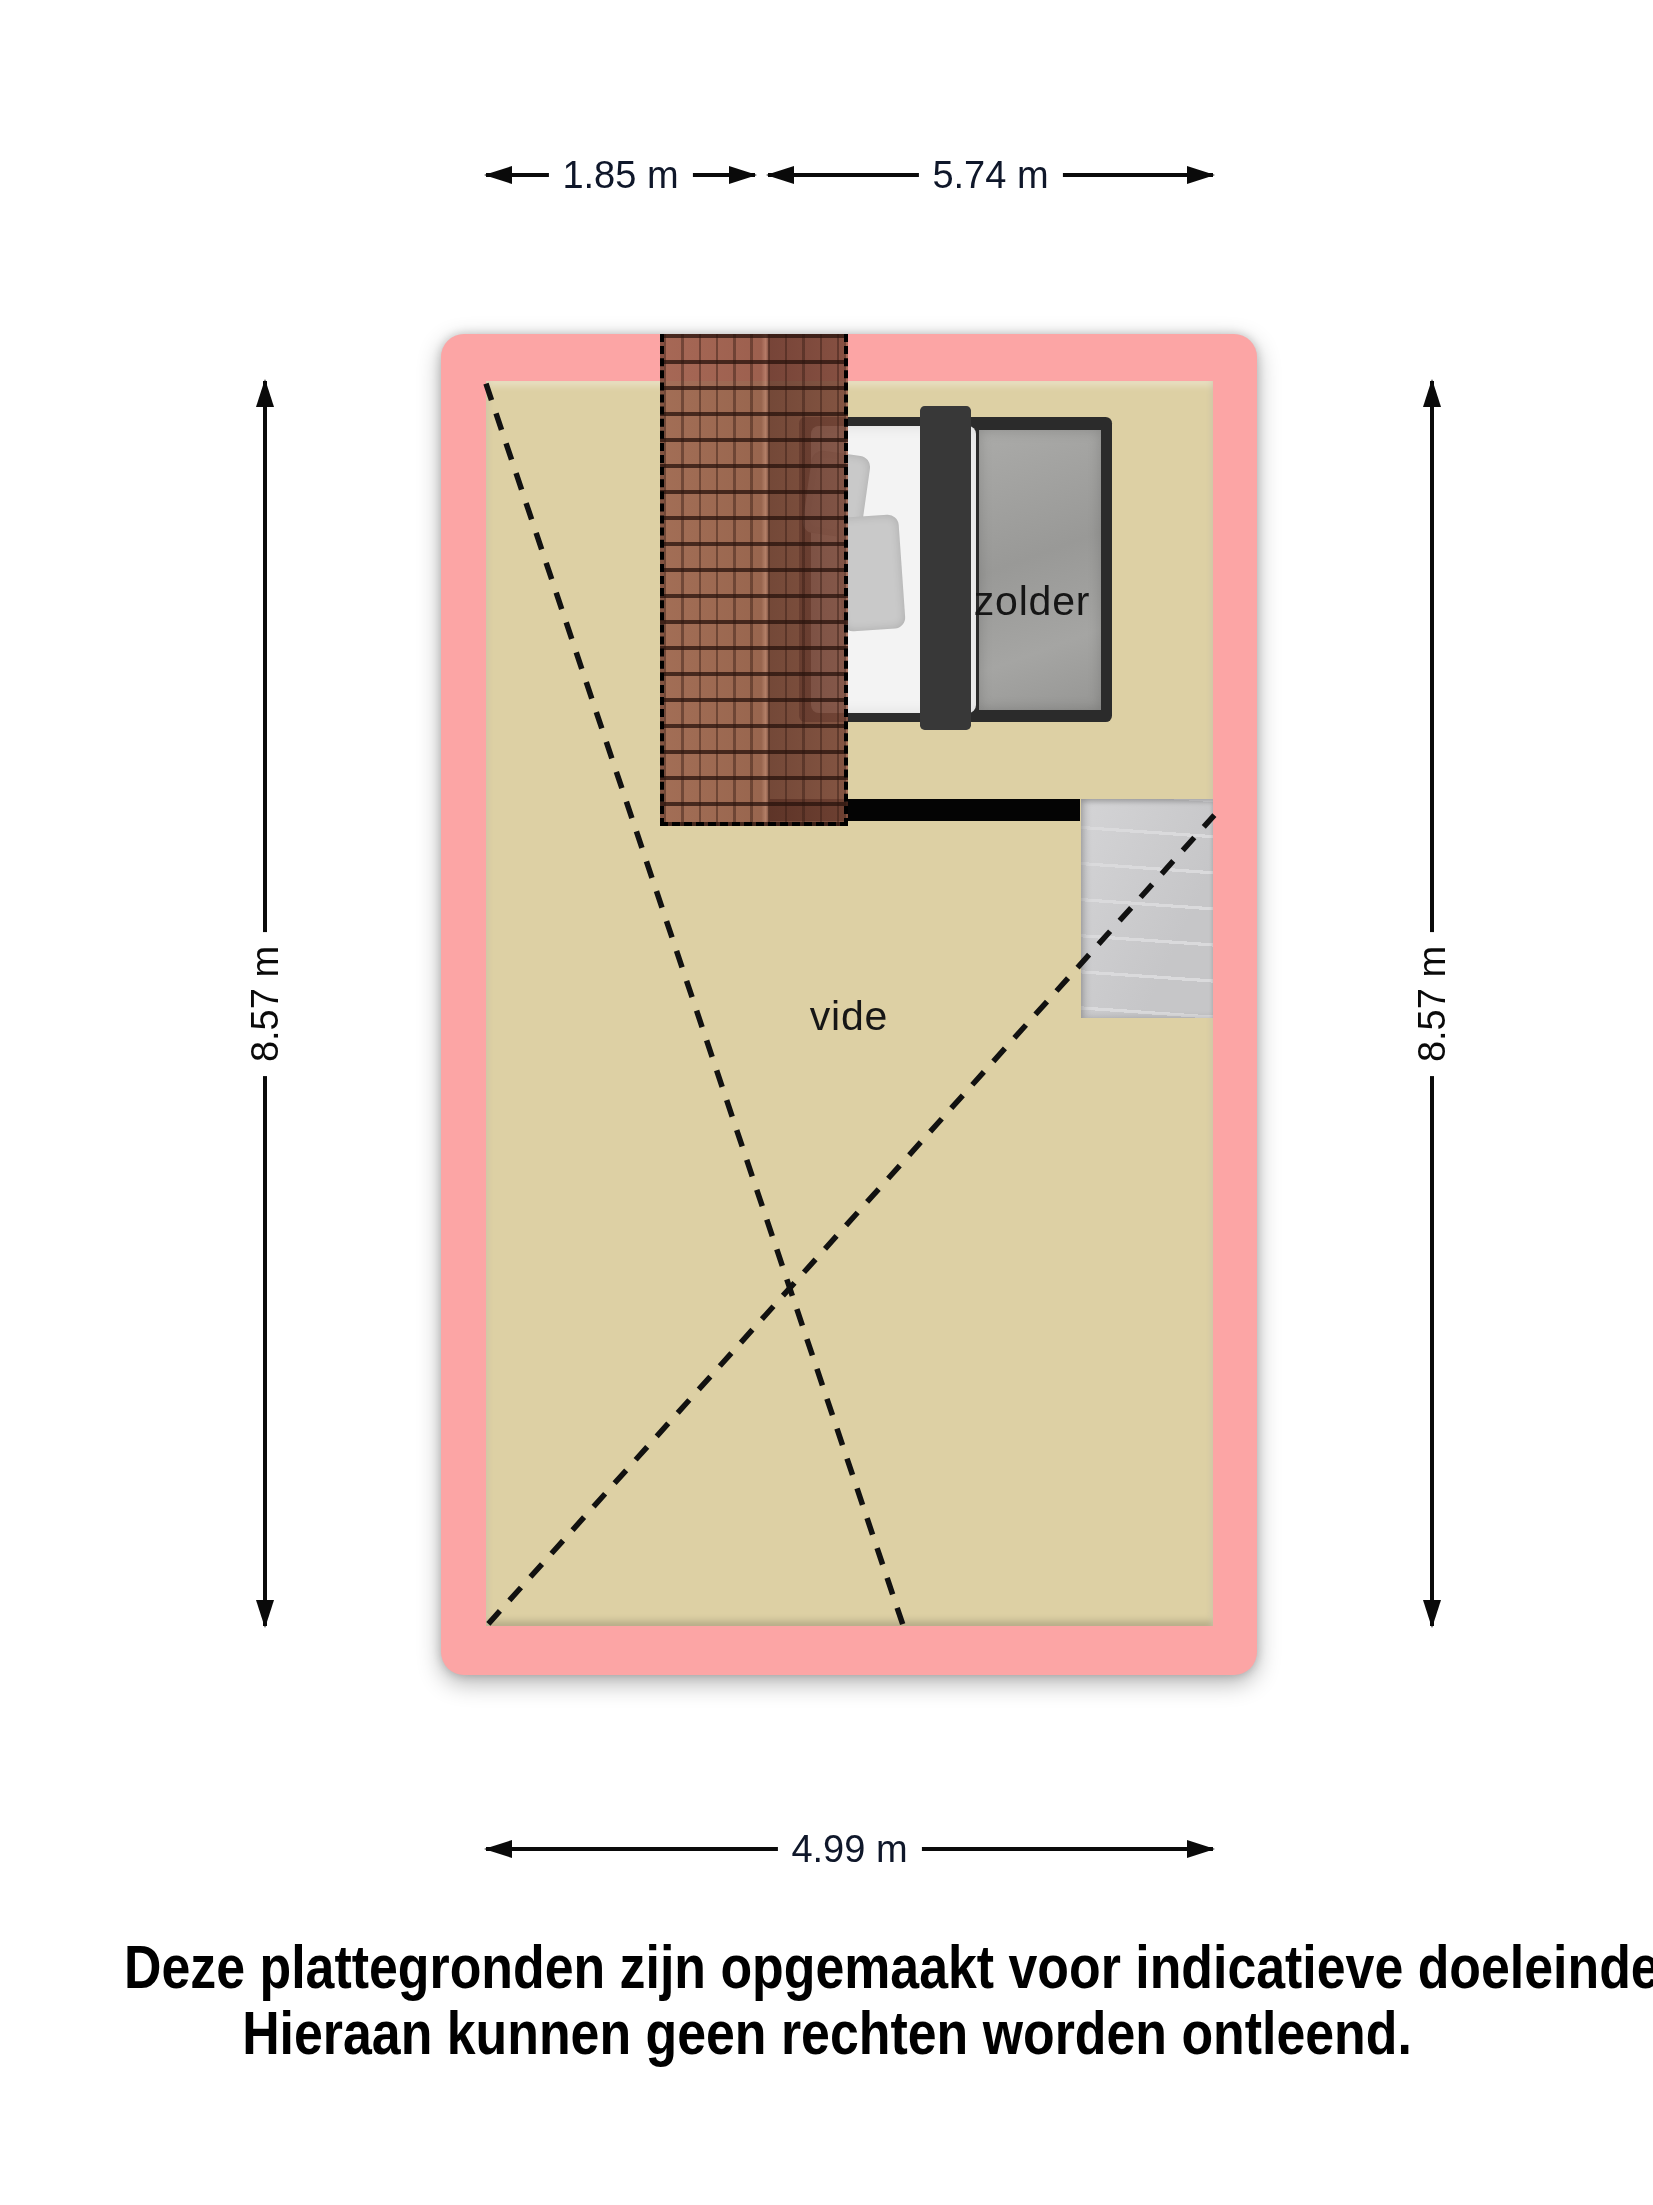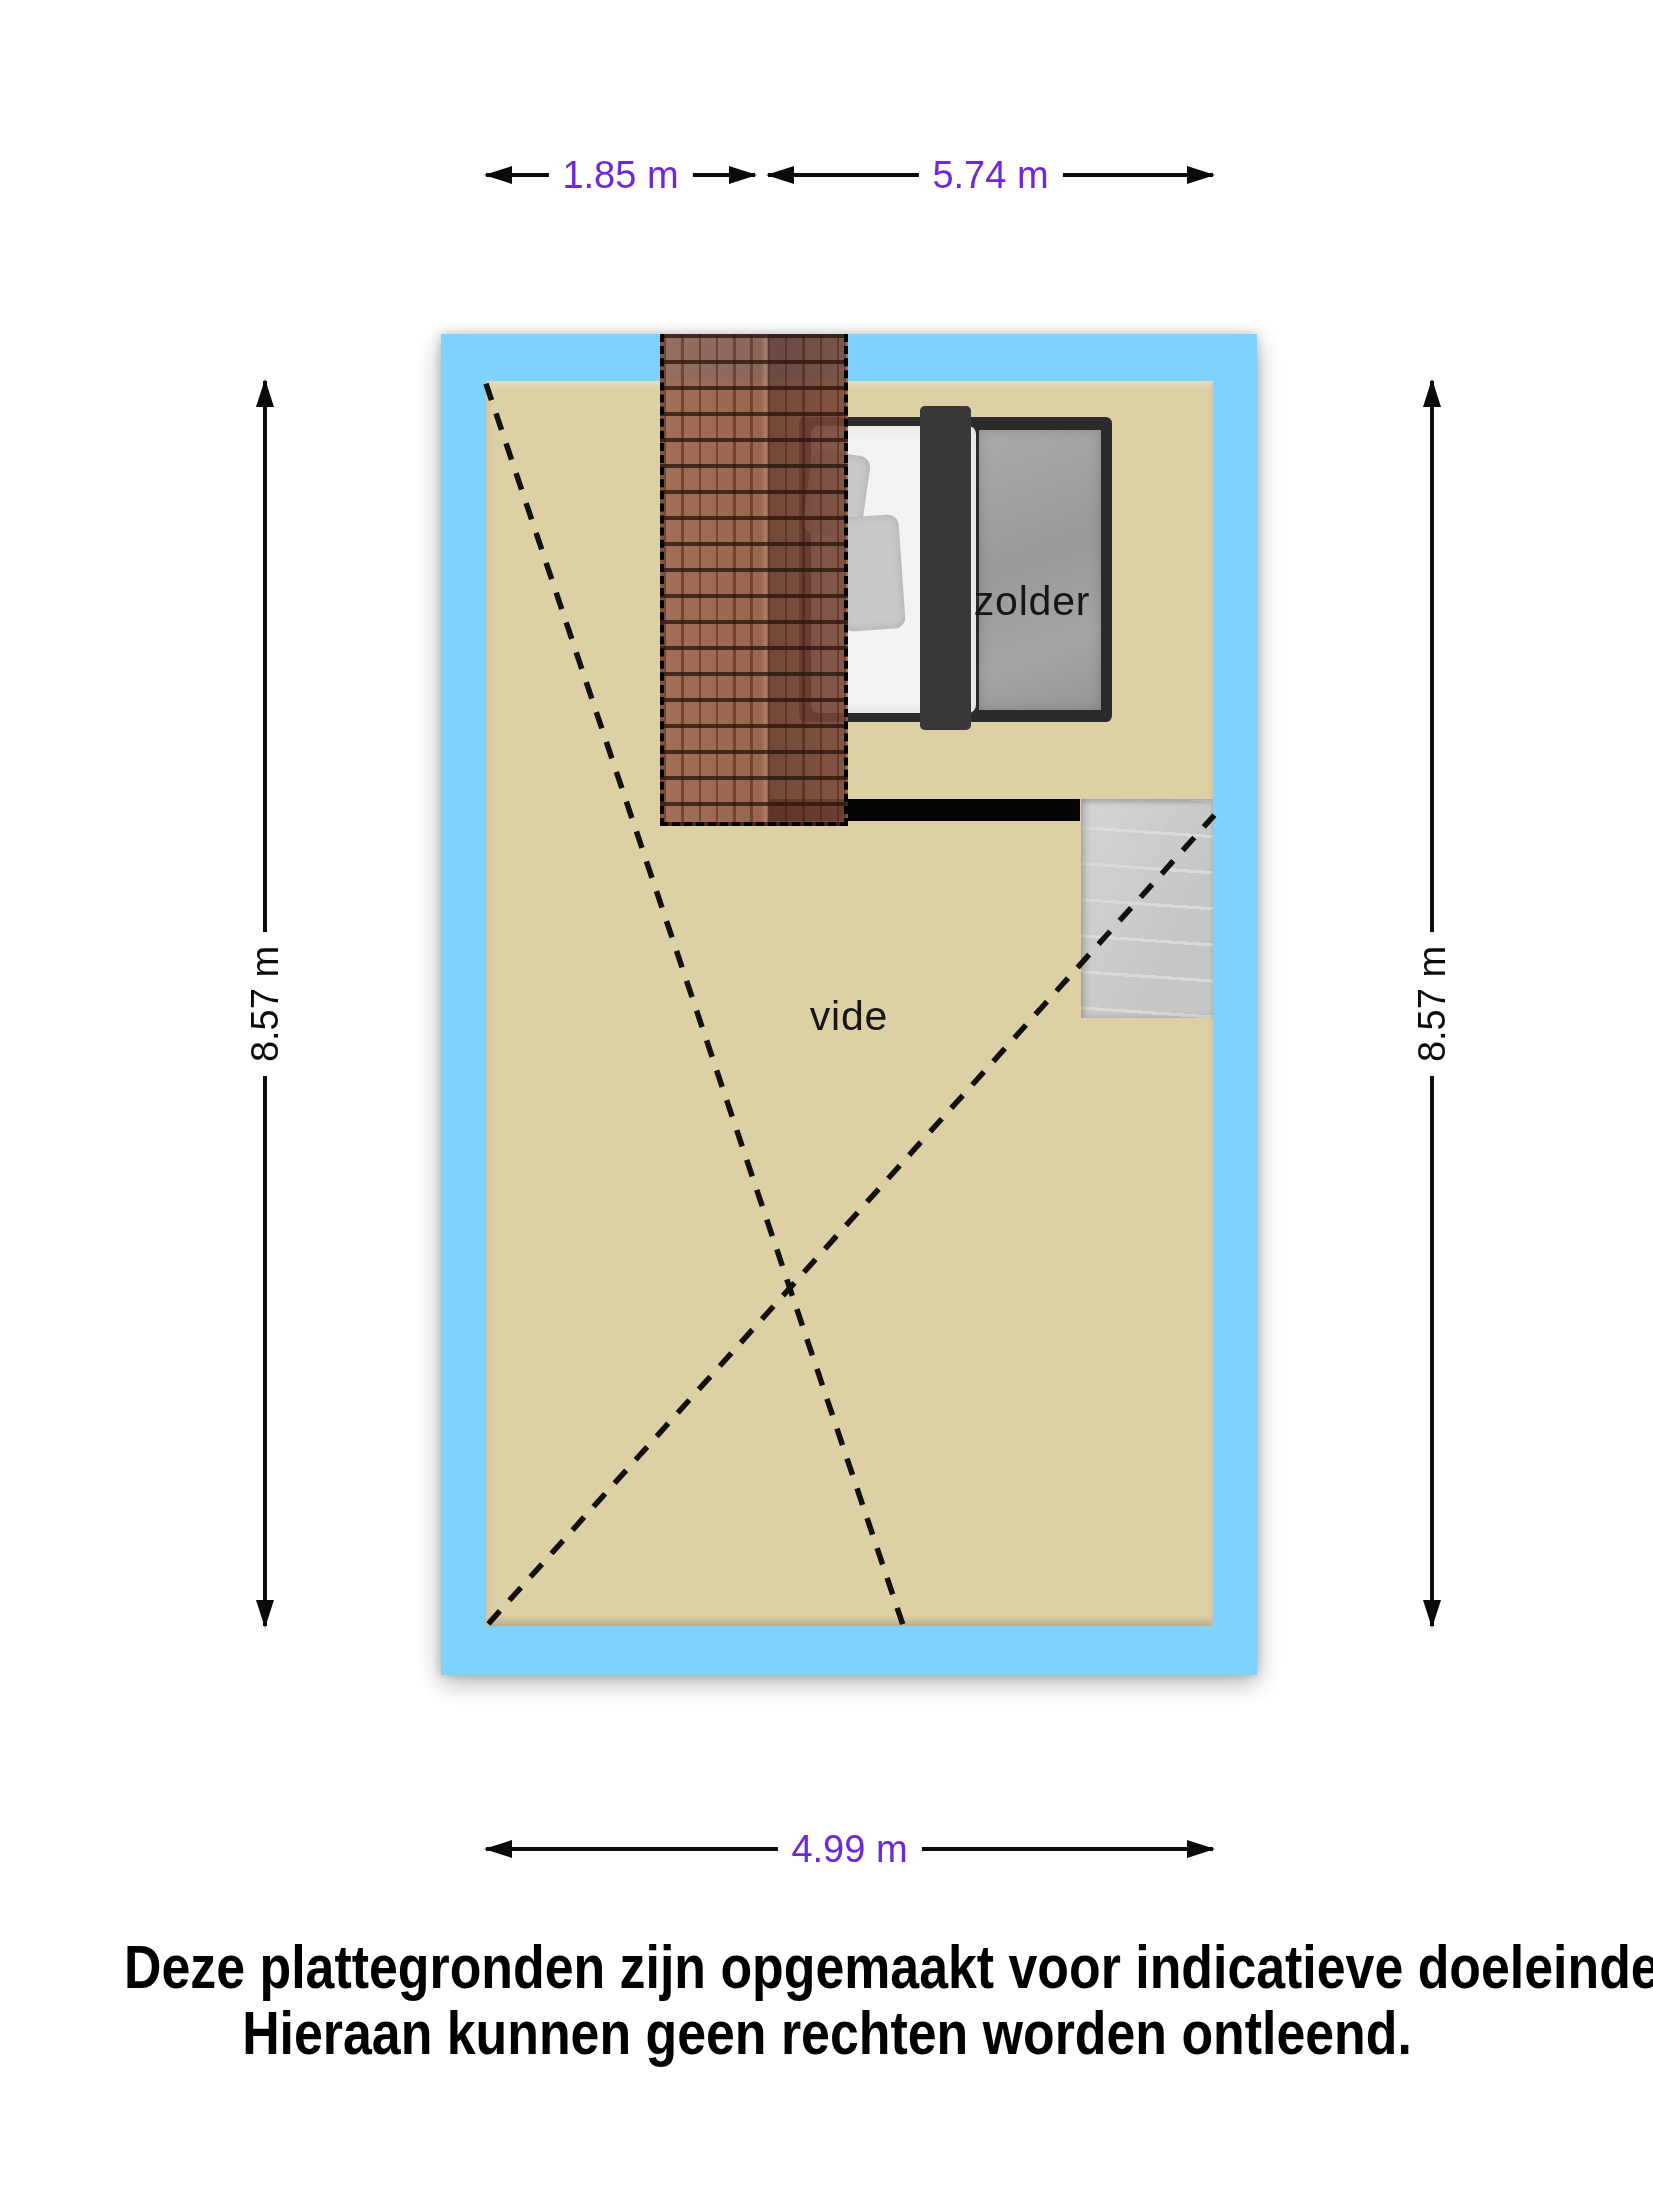--- a/index.html
+++ b/index.html
@@ -3,22 +3,23 @@
 <meta charset="utf-8">
 <style>
   * { box-sizing: border-box; margin: 0; padding: 0; }
   html,body { background:#ffffff; }
   body { font-family: "Liberation Sans", sans-serif; }
   .page { position:relative; width:1654px; height:2205px; background:#fff; overflow:hidden; }
 
   
   .plan {
     position:absolute; left:441px; top:334px; width:816px; height:1341px;
-    background:#7dd3fc;
+    background:#fca5a5;
     box-shadow: 0 7.9px 23.6px rgba(0,0,0,0.30), 0 0 9.5px rgba(0,0,0,0.18);
+    border-radius: 23px;
   }
   .floor {
     position:absolute; left:45px; top:47px; width:727px; height:1245px;
     background:#ddd0a4;
     box-shadow: inset 0 4.7px 7.9px rgba(255,255,255,0.35), inset 0 -4.7px 7.9px rgba(0,0,0,0.18);
     z-index:1;
   }
   .interior-wall {
     position:absolute; left:329px; top:465px; width:310px; height:22px;
     background:#040404; z-index:2;
@@ -87,21 +88,21 @@
   .dim { position:absolute; z-index:6; }
   .dim .line-h { position:absolute; left:0; right:0; top:-1.6px; height:3.2px; background:#0a0a0a; }
   .dim .line-v { position:absolute; top:0; bottom:0; left:-1.6px; width:3.2px; background:#0a0a0a; }
   .ah { position:absolute; width:0; height:0; }
   .ah-left  { left:-1.6px;  top:-9.5px; border-top:9.5px solid transparent; border-bottom:9.5px solid transparent; border-right:28px solid #0a0a0a; }
   .ah-right { right:-1.6px; top:-9.5px; border-top:9.5px solid transparent; border-bottom:9.5px solid transparent; border-left:28px solid #0a0a0a; }
   .ah-up    { top:-1.6px;    left:-9.5px; border-left:9.5px solid transparent; border-right:9.5px solid transparent; border-bottom:28px solid #0a0a0a; }
   .ah-down  { bottom:-1.6px; left:-9.5px; border-left:9.5px solid transparent; border-right:9.5px solid transparent; border-top:28px solid #0a0a0a; }
   .dim-label {
     position:absolute; left:50%; top:0; transform:translate(-50%,-50%);
-    background:#fff; padding:0 14px; font-size:38px; color:#6d28d9; white-space:nowrap;
+    background:#fff; padding:0 14px; font-size:38px; color:#0f172a; white-space:nowrap;
   }
   .dim-label-v {
     position:absolute; left:0; top:50%; transform:translate(-50%,-50%) rotate(-90deg);
     background:#fff; padding:0 14px; font-size:38px; color:#0a0a0a; white-space:nowrap;
   }
 
   
   .disclaimer {
     position:absolute; left:0; top:1934px; width:1654px; text-align:center; z-index:6;
   }

